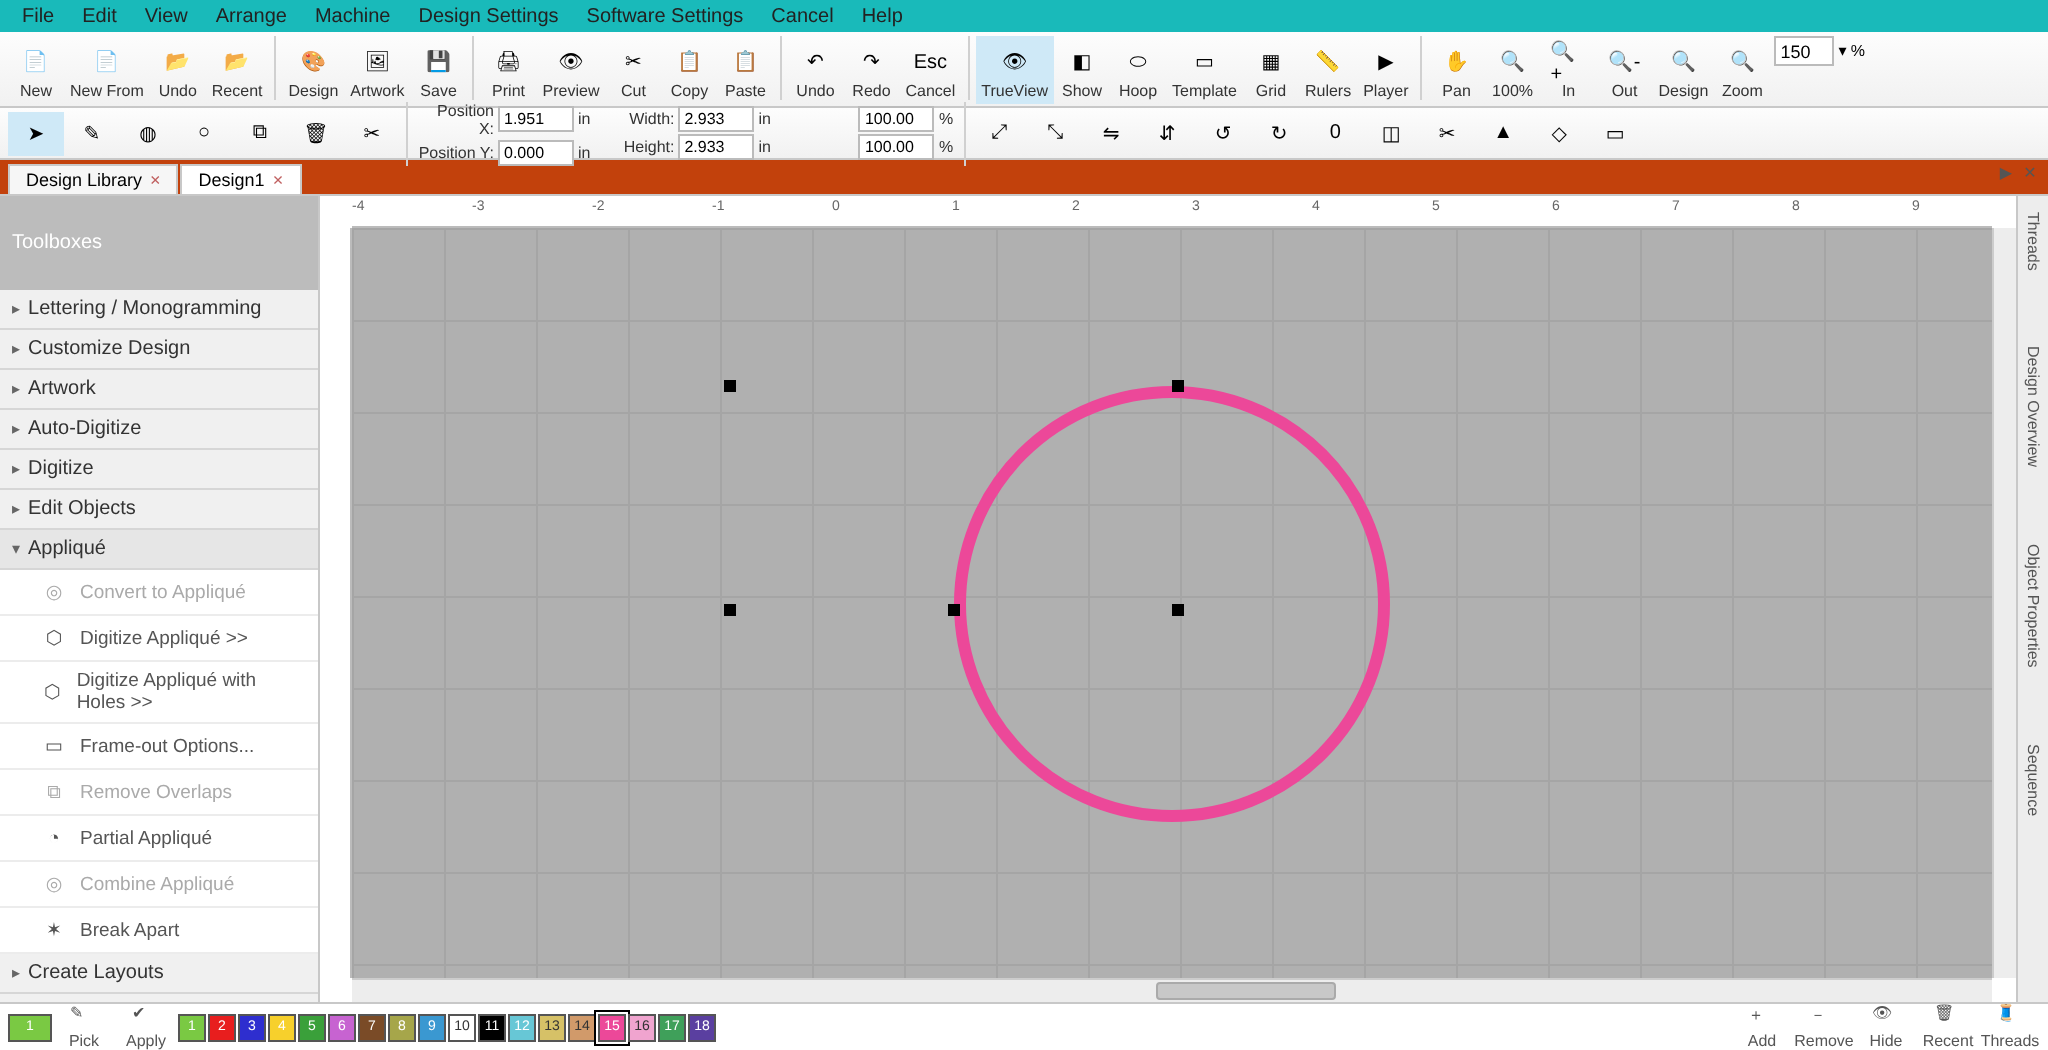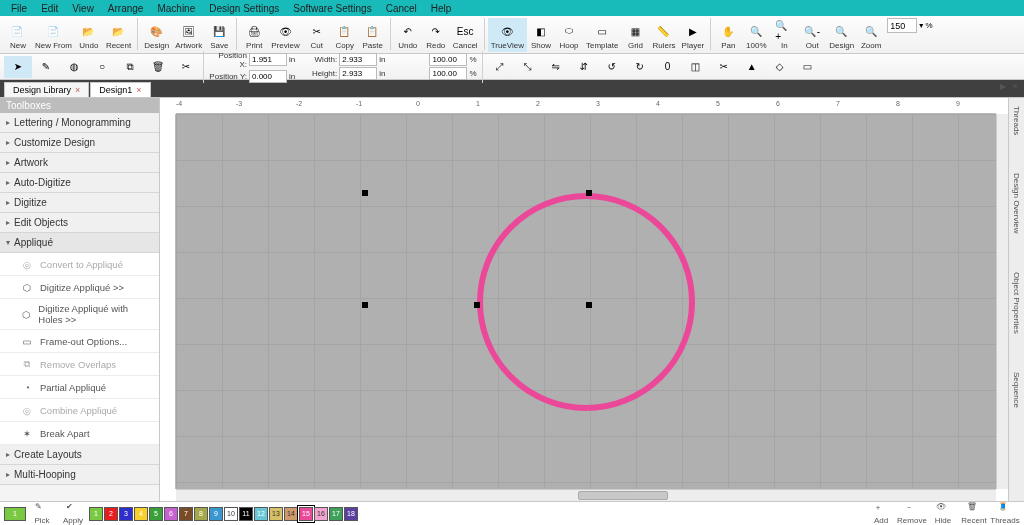--- a/index.html
+++ b/index.html
@@ -10,27 +10,27 @@
   .tbtn{display:flex;flex-direction:column;align-items:center;justify-content:flex-end;padding:1px 2px;min-width:28px;height:34px;border:1px solid transparent;cursor:default}
   .tbtn .ico{width:18px;height:18px;display:flex;align-items:center;justify-content:center}
   .tbtn .lbl{font-size:8px;color:#333;margin-top:1px;white-space:nowrap}
   .tb-sep{width:1px;height:32px;background:#d0d0d0;margin:0 3px}
   .toolbar.second{height:26px;align-items:center}
   .toolbar.second .tbtn{height:22px}
   .prop-box{display:flex;flex-direction:column;gap:1px;font-size:8px;color:#333;margin:0 2px}
   .prop-box .row{display:flex;align-items:center;gap:2px}
   .prop-box label{width:38px;text-align:right}
   .prop-box input{width:38px;height:13px;border:1px solid #bbb;font-size:8px;padding:0 2px}
-  .tabstrip{height:18px;background:#404040;border-bottom:1px solid #c8c8c8;display:flex;align-items:flex-end;padding-left:4px;font-size:9px}
+  .tabstrip{height:18px;background:#c2410c;border-bottom:1px solid #c8c8c8;display:flex;align-items:flex-end;padding-left:4px;font-size:9px}
   .tab{padding:2px 8px;background:#f6f6f6;border:1px solid #c8c8c8;border-bottom:none;margin-right:1px;display:flex;align-items:center;gap:4px}
   .tab.active{background:#fff}
   .tab .close{color:#c06060;font-size:9px}
   .main{display:flex;height:calc(100% - 16px - 38px - 26px - 18px - 24px)}
   .leftpanel{width:160px;background:#f4f4f4;border-right:1px solid #c8c8c8;display:flex;flex-direction:column;overflow:hidden}
-  .leftpanel .title{background:#bcbcbc;color:#fff;padding:2px 6px;font-size:10px}
+  .leftpanel .title{background:#bcbcbc;color:#fff;padding:18px 6px;font-size:10px}
   .acc-item{border-bottom:1px solid #d6d6d6;padding:4px 6px;font-size:10px;color:#333;display:flex;align-items:center;gap:4px;background:#f0f0f0}
   .acc-item::before{content:"▸";font-size:8px;color:#666}
   .acc-item.open::before{content:"▾"}
   .acc-item.open{background:#e6e6e6}
   .sub-item{padding:4px 6px 4px 20px;font-size:9.5px;color:#555;display:flex;align-items:center;gap:6px;border-bottom:1px solid #ececec;background:#fff}
   .sub-item.dim{color:#aaa}
   .sub-item .sico{width:14px;height:14px;display:flex;align-items:center;justify-content:center}
   .canvas-area{flex:1;position:relative;background:#fff;overflow:hidden}
   .ruler-h{position:absolute;left:16px;right:12px;top:0;height:16px;background:#fff;border-bottom:1px solid #bbb;font-size:7px;color:#666}
   .ruler-h .tick{position:absolute;top:2px}

